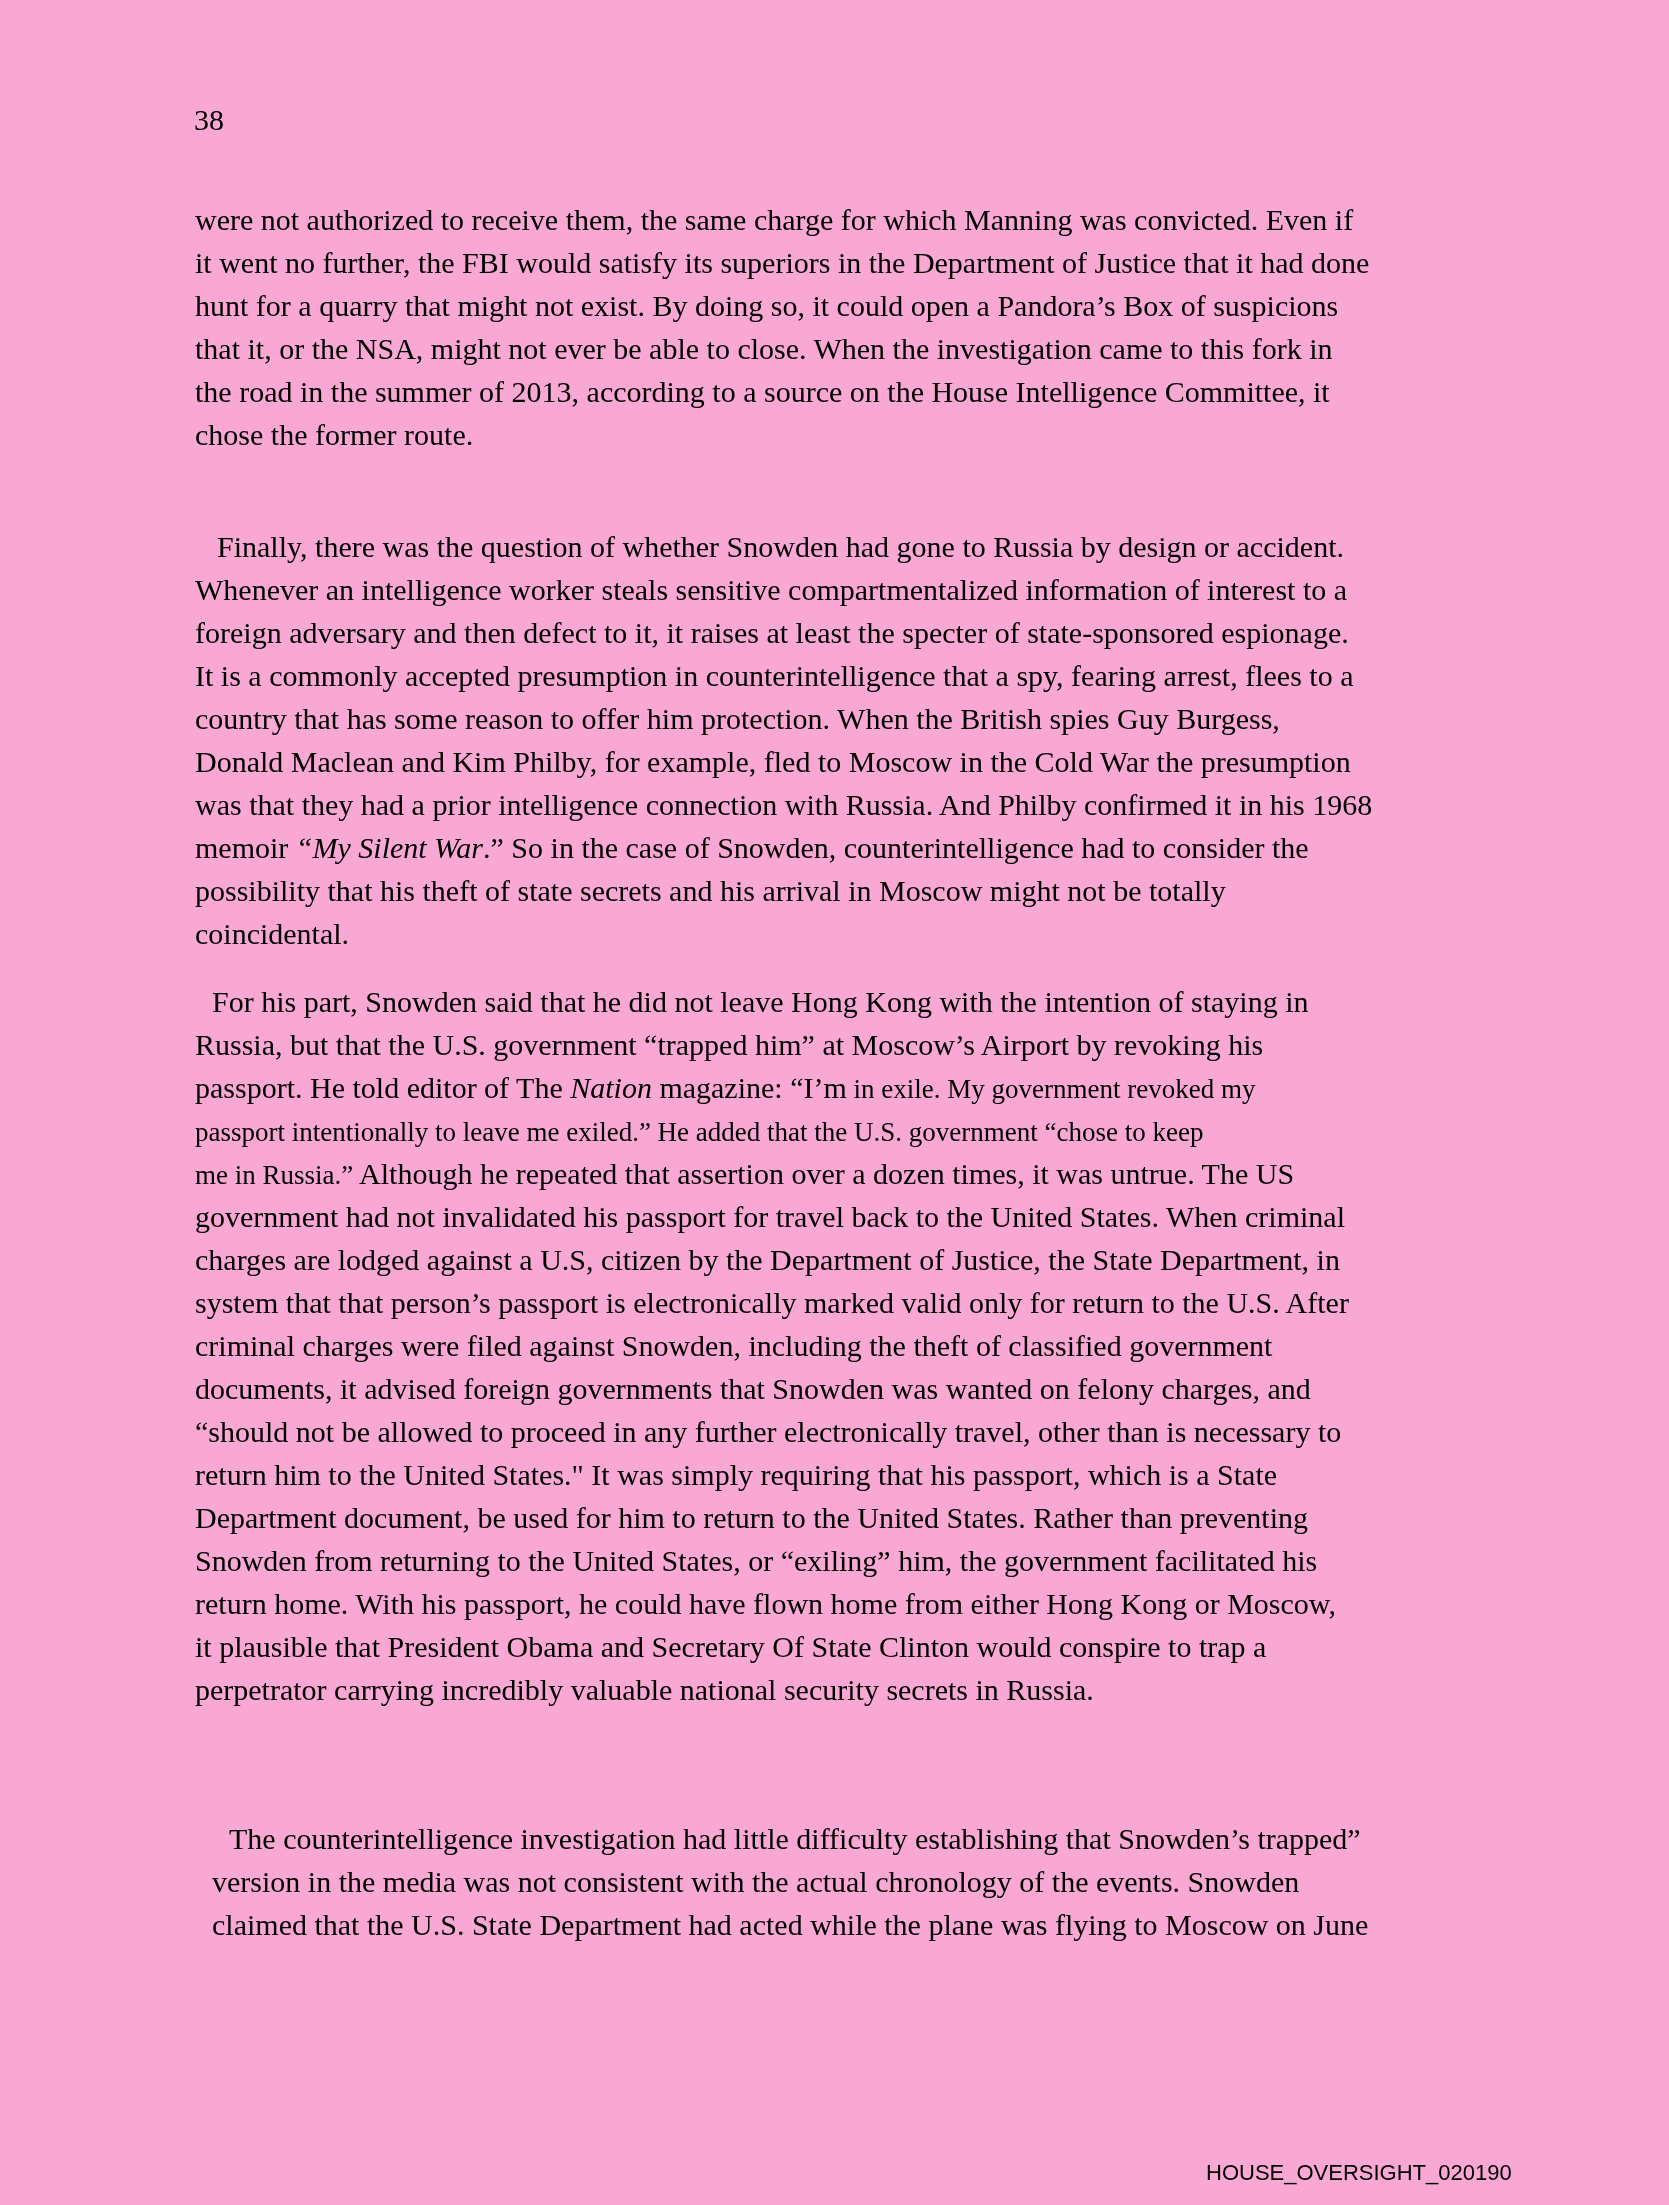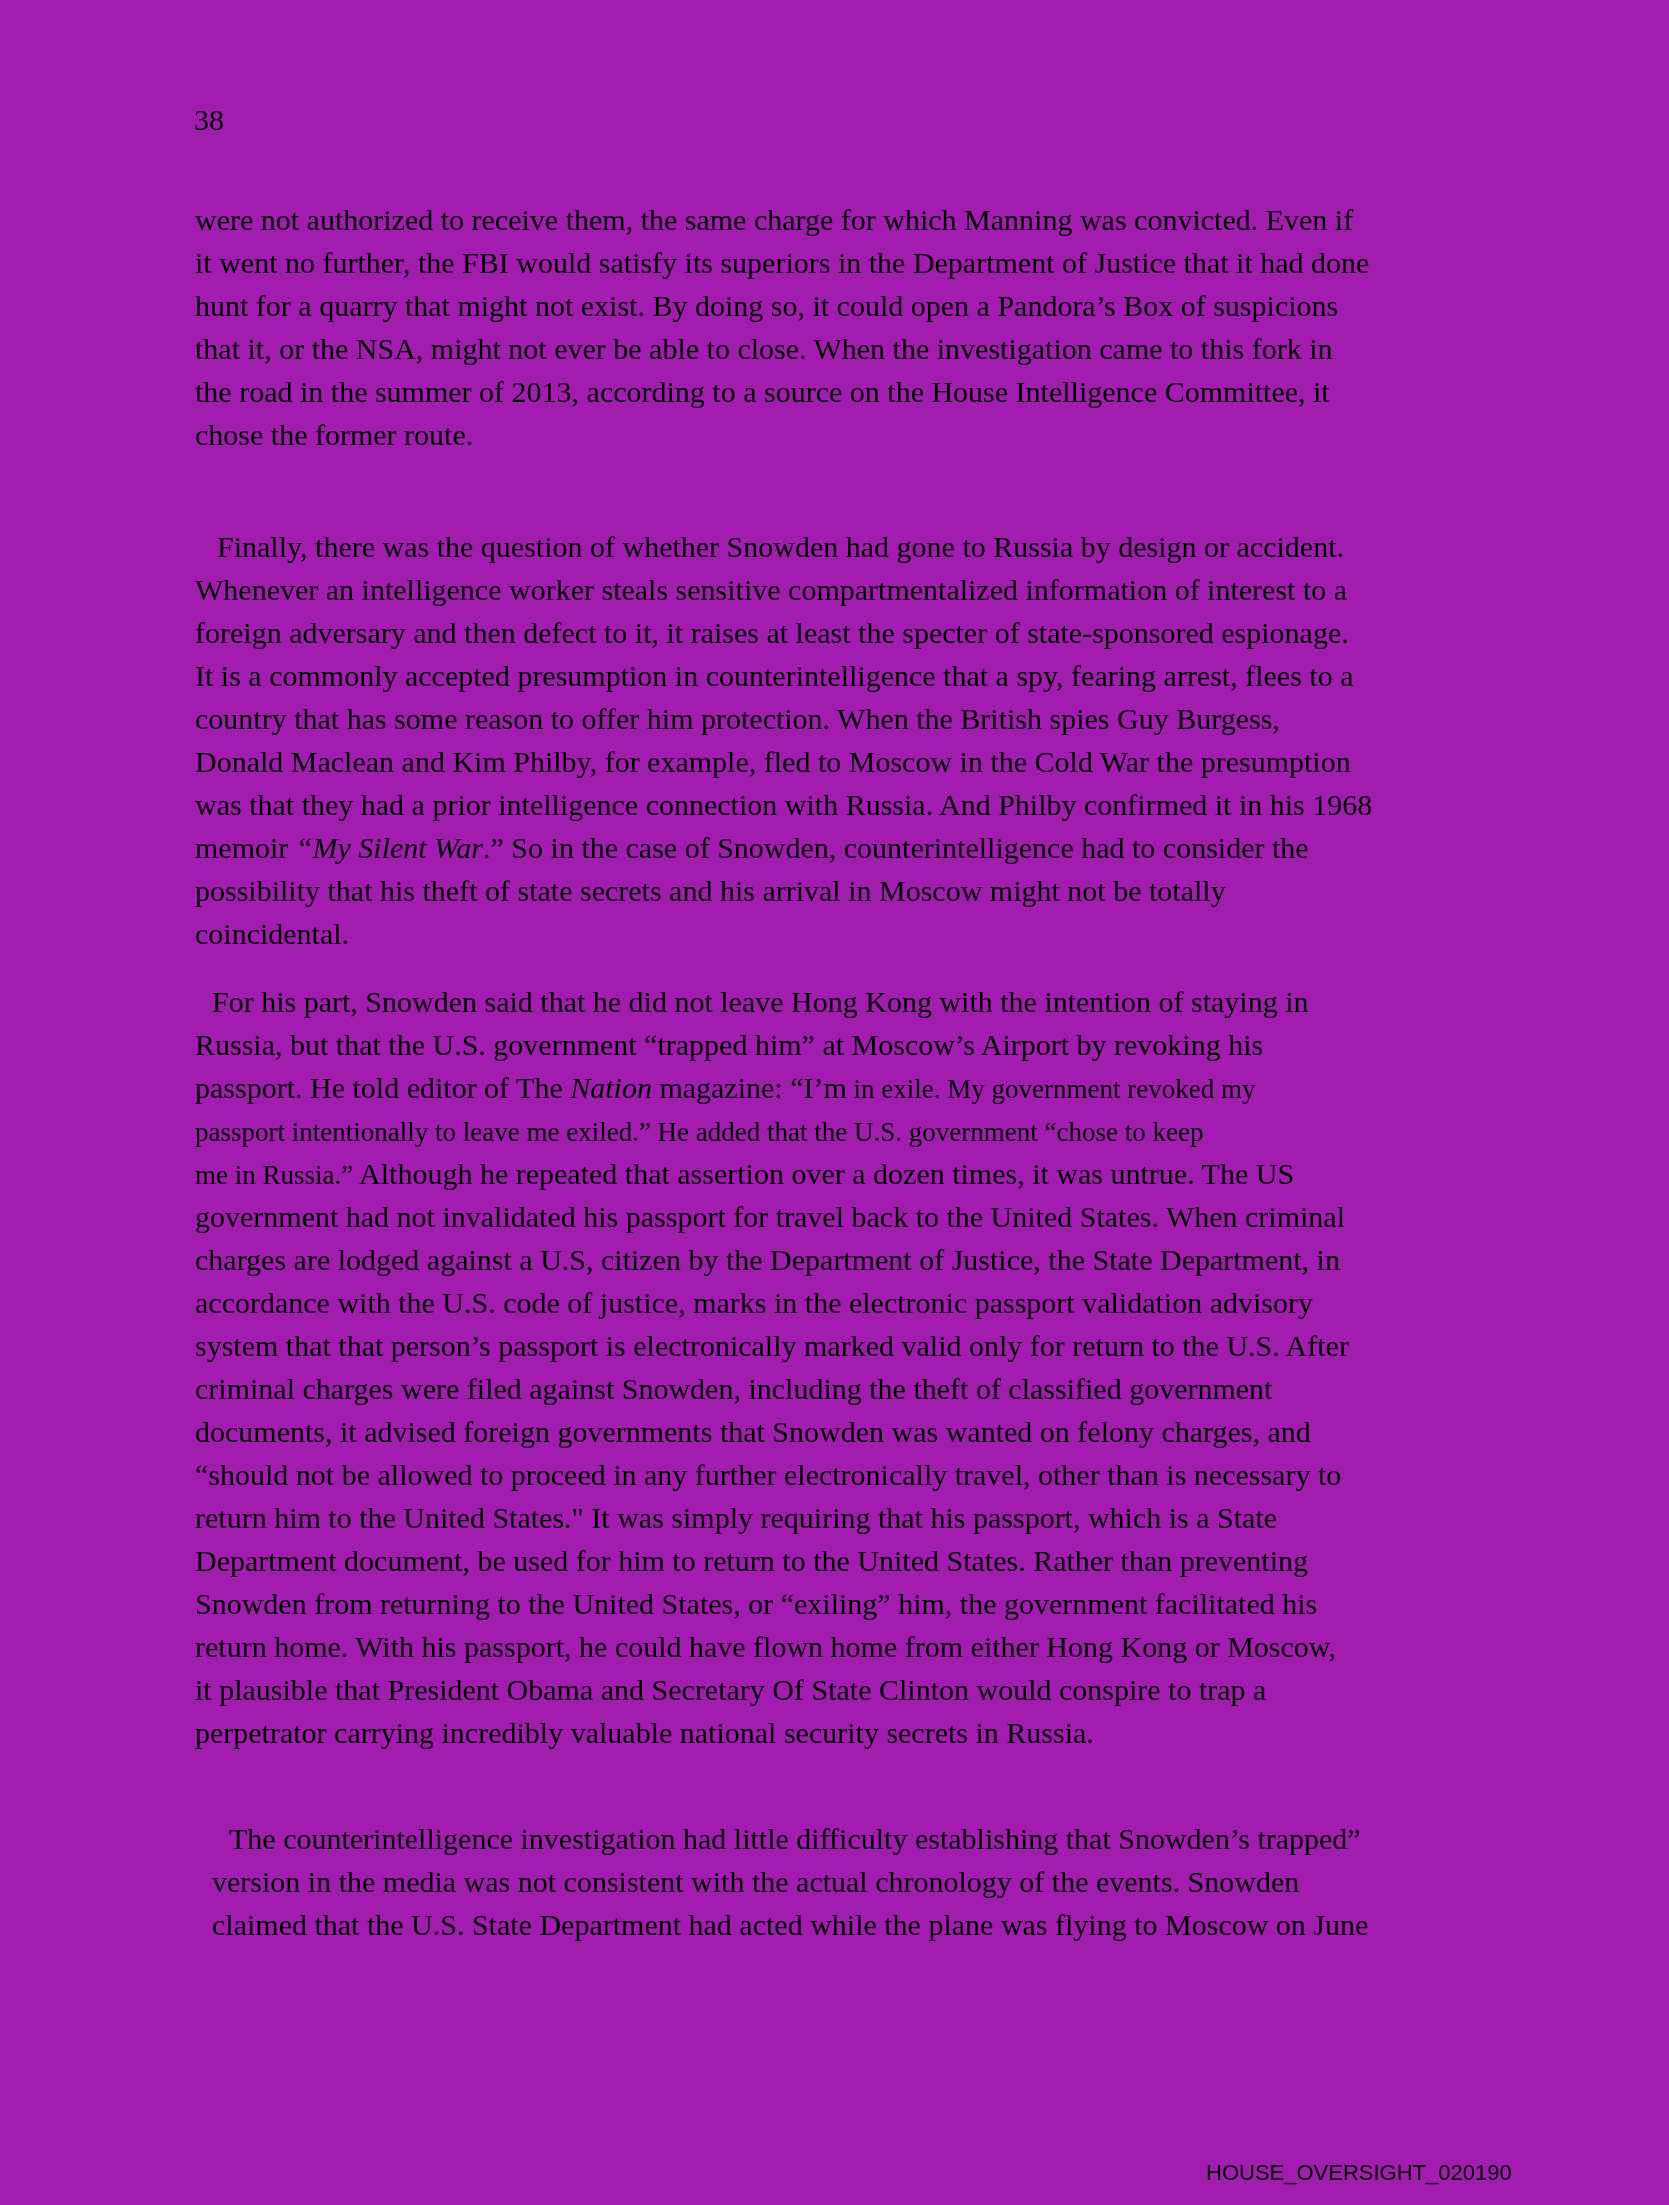--- a/index.html
+++ b/index.html
@@ -1,17 +1,17 @@
 <!DOCTYPE html>
 <html style="font-size:10.5px"><head>
 <meta charset="utf-8">
 <style>
   html, body { margin: 0; padding: 0; background: #ffffff; }
   body { width: 1669px; height: 2205px; position: relative; overflow: hidden; }
-  .page { position: absolute; left: 0; top: 0; width: 1669px; height: 2205px; background: #a21caf; color: #000000; }
+  .page { position: absolute; left: 0; top: 0; width: 1669px; height: 2205px; background: #f9a8d4; color: #000000; }
   .page-number { position: absolute; left: 194px; top: 98px; font-family: "Liberation Serif", serif; font-size: 30px; line-height: 43px; color: #000; }
   .para { position: absolute; left: 195px; width: 1309px; font-family: "Liberation Serif", serif; font-size: 30px; line-height: 43px; color: #000; white-space: nowrap; }
   .para .line { display: block; height: 43px; }
   .indent { display: inline-block; width: 22px; }
   .indent-sm { display: inline-block; width: 17px; }
   .sans { font-family: Liberation Serif, serif; font-size: 27px; }
   em { }
   .bates { position: absolute; left: 1206px; top: 2154px; font-family: "Liberation Sans", sans-serif; font-size: 22px; line-height: 37px; color: #000; letter-spacing: 0px; }
 </style>
 </head>
@@ -44,21 +44,20 @@
   </div>
 
   <div class="para" style="top:980px;">
     <span class="line"><span class="indent-sm"></span><span>For his part, Snowden said that he did not leave Hong Kong with the intention of staying in</span></span>
     <span class="line">Russia, but that the U.S. government “trapped him” at Moscow’s Airport by revoking his</span>
     <span class="line"><span>passport.  He told editor of The </span><em>Nation</em><span> magazine:  “I’m</span><span class="sans"> in exile. My government revoked my</span></span>
     <span class="line"><span class="sans">passport intentionally to leave me exiled.” He added that the U.S. government “chose to keep</span></span>
     <span class="line"><span class="sans">me in Russia.”</span><span>  Although he repeated that assertion over a dozen times, it was untrue.   The US</span></span>
     <span class="line">government had not invalidated his passport for travel back to the United States.  When criminal</span>
     <span class="line">charges are lodged against a U.S, citizen by the Department of Justice, the State Department, in</span>
-    <span class="line">accordance with the U.S. code of justice, marks in the electronic passport validation advisory</span>
     <span class="line">system that that person’s passport is electronically marked valid only for return to the U.S. After</span>
     <span class="line">criminal charges were filed against Snowden, including the theft of classified government</span>
     <span class="line">documents, it advised foreign governments that Snowden was wanted on felony charges, and</span>
     <span class="line">“should not be allowed to proceed in any further electronically travel, other than is necessary to</span>
     <span class="line">return him to the United States."  It was simply requiring that his passport, which is a State</span>
     <span class="line">Department document, be used for him to return to the United States.  Rather than preventing</span>
     <span class="line">Snowden from returning to the United States, or “exiling” him, the government facilitated his</span>
     <span class="line">return home.  With his passport, he could have flown home from either Hong Kong or Moscow,</span>
     <span class="line">it plausible that President Obama and Secretary Of State Clinton would conspire to trap a</span>
     <span class="line">perpetrator carrying incredibly valuable national security secrets in Russia.</span>

